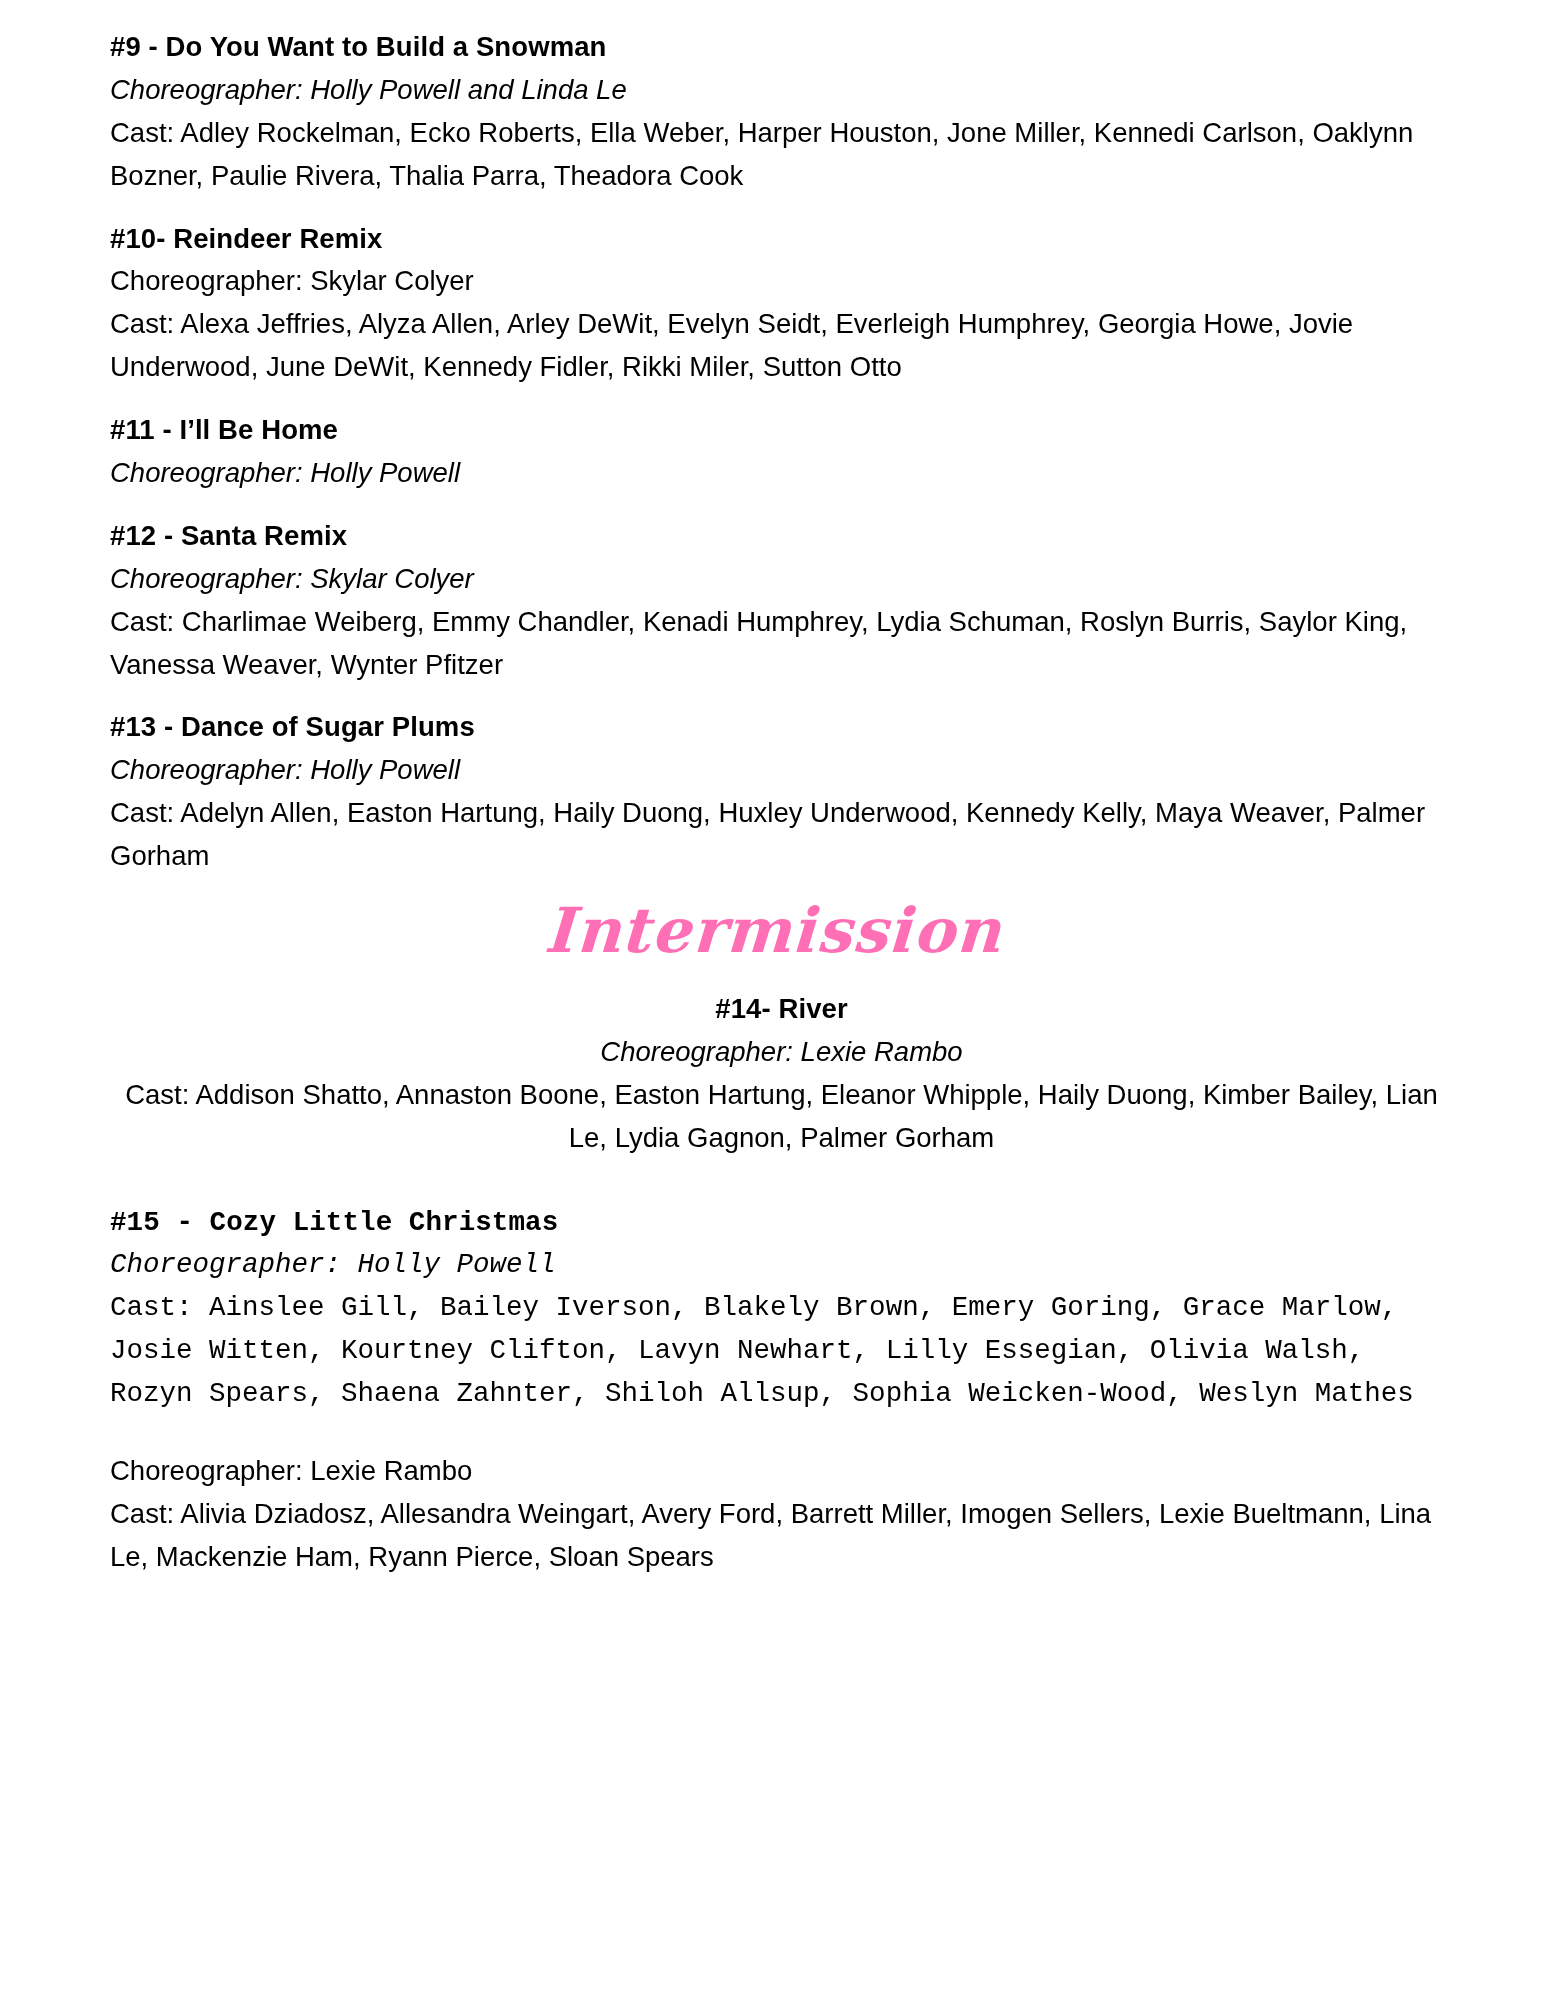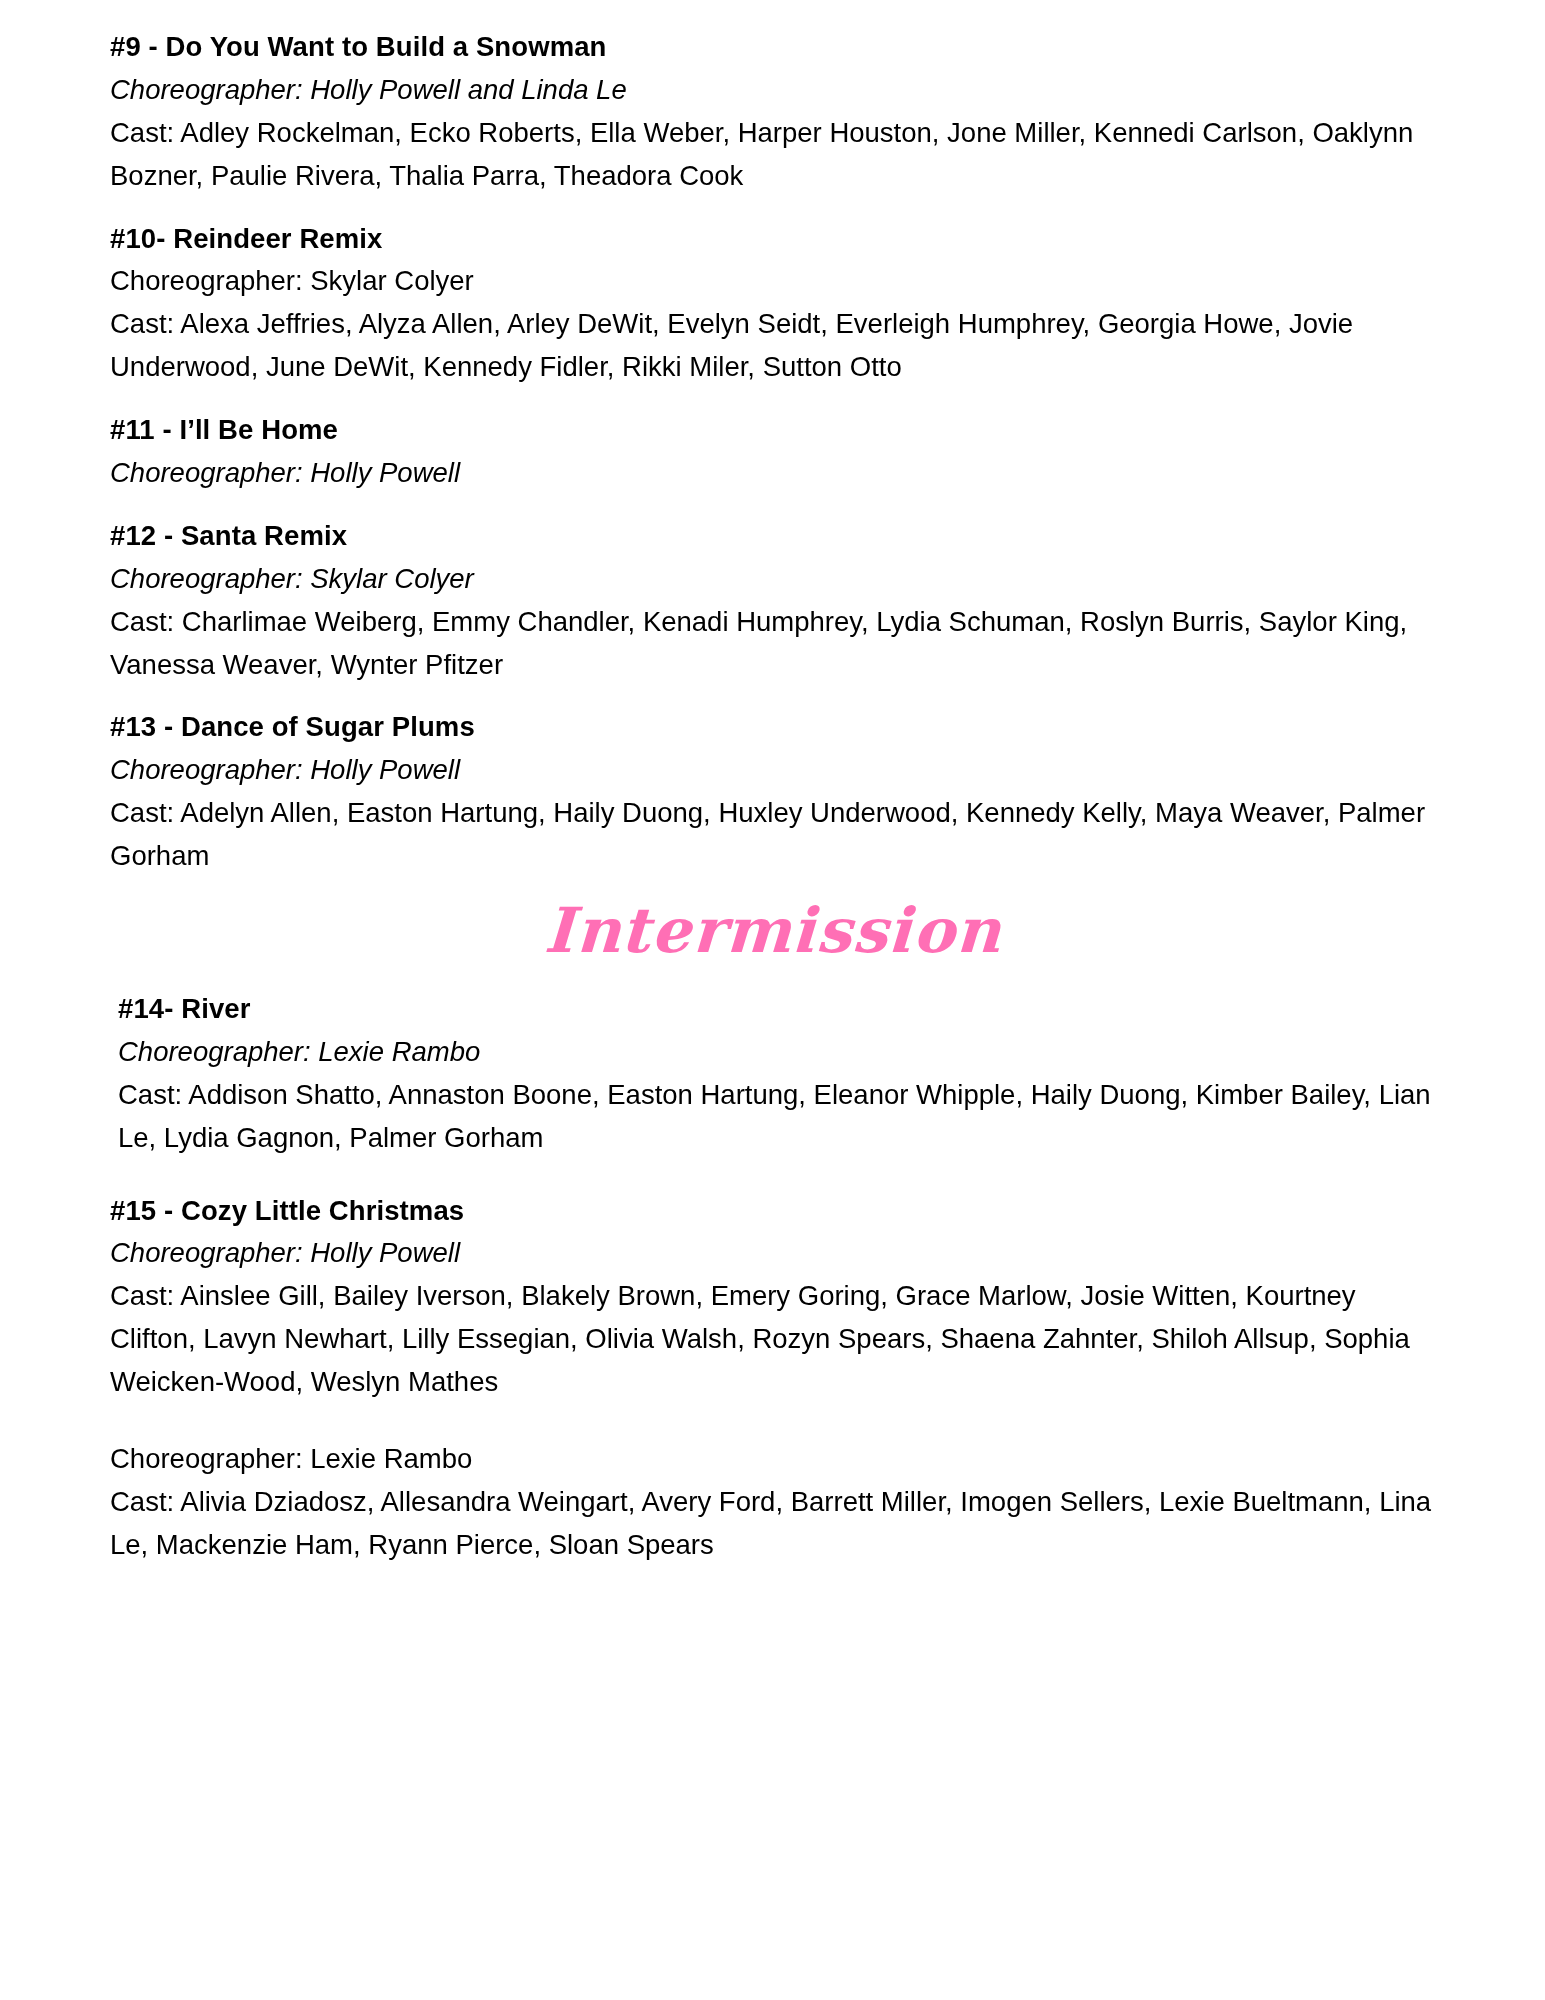--- a/index.html
+++ b/index.html
@@ -53,24 +53,26 @@
     color: #ff6fb5;
     font-family: "DejaVu Serif", serif;
     font-style: italic;
     font-weight: bold;
     font-size: 62px;
     line-height: 1;
     letter-spacing: 1px;
     transform: skewX(-6deg);
   }
   .gap-lg {
-    margin-bottom: 30px;
+    margin-bottom: 42px;
+    text-align: center;
   }
   .gap-md {
     margin-bottom: 34px;
+    font-family: Liberation Mono, monospace;
   }
 </style>
 </head>
 <body>
 
 <div class="page">
 
   <div class="entry">
     <div class="title">#9 - Do You Want to Build a Snowman</div>
     <div class="choreographer">Choreographer: Holly Powell and Linda Le</div>

